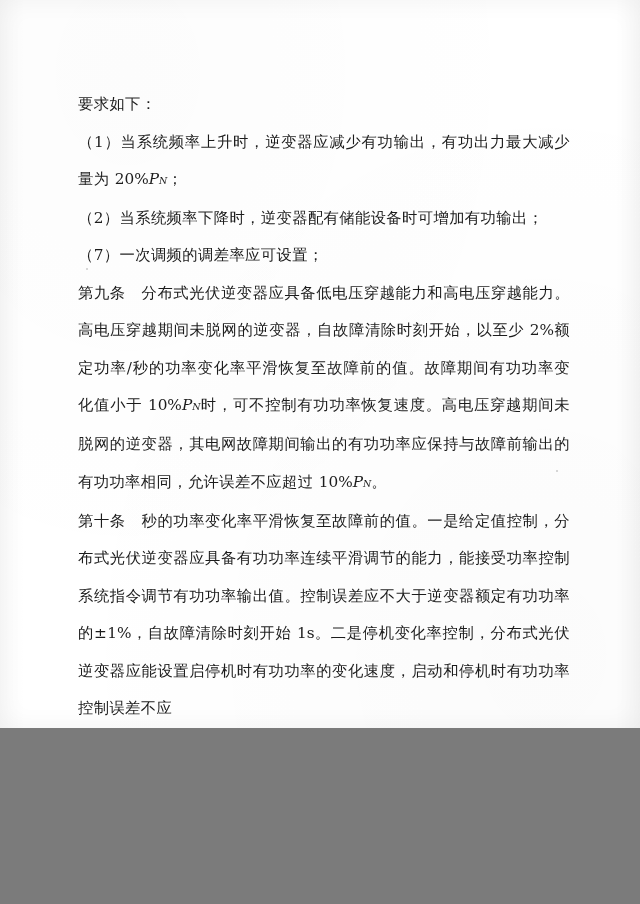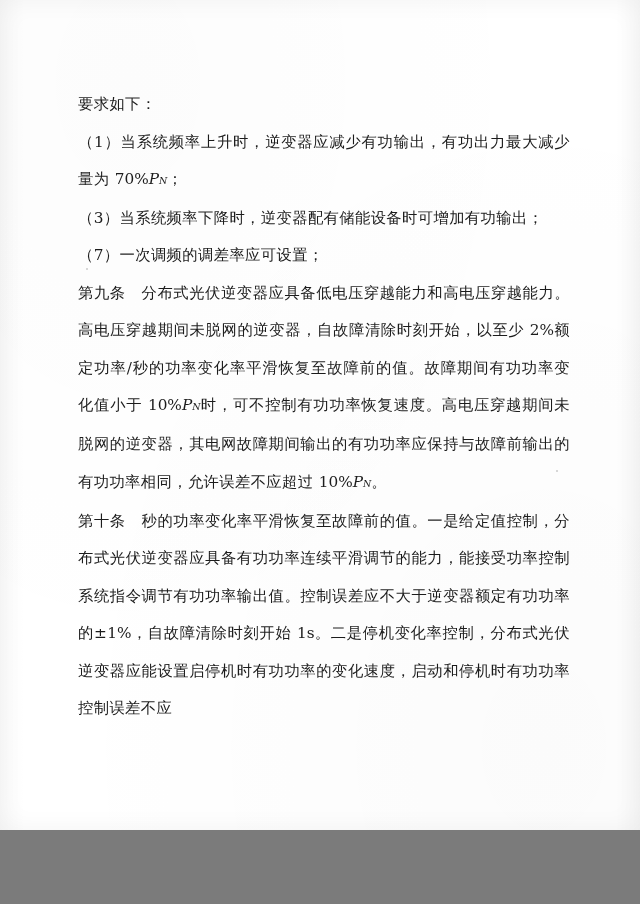--- a/index.html
+++ b/index.html
@@ -6,21 +6,21 @@
     margin: 0;
     padding: 0;
     background: #7b7b7b;
   }
   body {
     font-family: "DejaVu Sans", sans-serif;
   }
   .page {
     position: relative;
     width: 640px;
-    height: 830px;
+    height: 728px;
     background: #ffffff;
     overflow: hidden;
     box-sizing: border-box;
   }
   
   .scan-tint {
     position: absolute;
     inset: 0;
     background:
       radial-gradient(ellipse at 20% 10%, rgba(0,0,0,0.012), rgba(0,0,0,0) 60%),
@@ -92,25 +92,25 @@
   <div class="speck" style="left:310px; top:840px; width:2px; height:2px;"></div>
 
   <div class="body-text">
 
     <p>
       <span>要求如下：</span>
     </p>
 
     <p class="p-indent">
       <span>（1）当系统频率上升时，逆变器应减少有功输出，有功出力最大减少量为</span>
-      <span class="latin">70%</span><span class="var latin"><span>P</span><sub>N</sub></span><span>；</span>
+      <span class="latin">20%</span><span class="var latin"><span>P</span><sub>N</sub></span><span>；</span>
     </p>
 
     <p class="p-indent">
-      <span>（3）当系统频率下降时，逆变器配有储能设备时可增加有功输出；</span>
+      <span>（2）当系统频率下降时，逆变器配有储能设备时可增加有功输出；</span>
     </p>
 
     <p class="p-indent">
       <span>（7）一次调频的调差率应可设置；</span>
     </p>
 
 
     <p class="p-indent2">
       <span>第九条　分布式光伏逆变器应具备低电压穿越能力和高电压穿越能力。高电压穿越期间未脱网的逆变器，自故障清除时刻开始，以至少</span>
       <span class="latin">2%</span><span>额定功率/秒的功率变化率平滑恢复至故障前的值。故障期间有功功率变化值小于</span>

